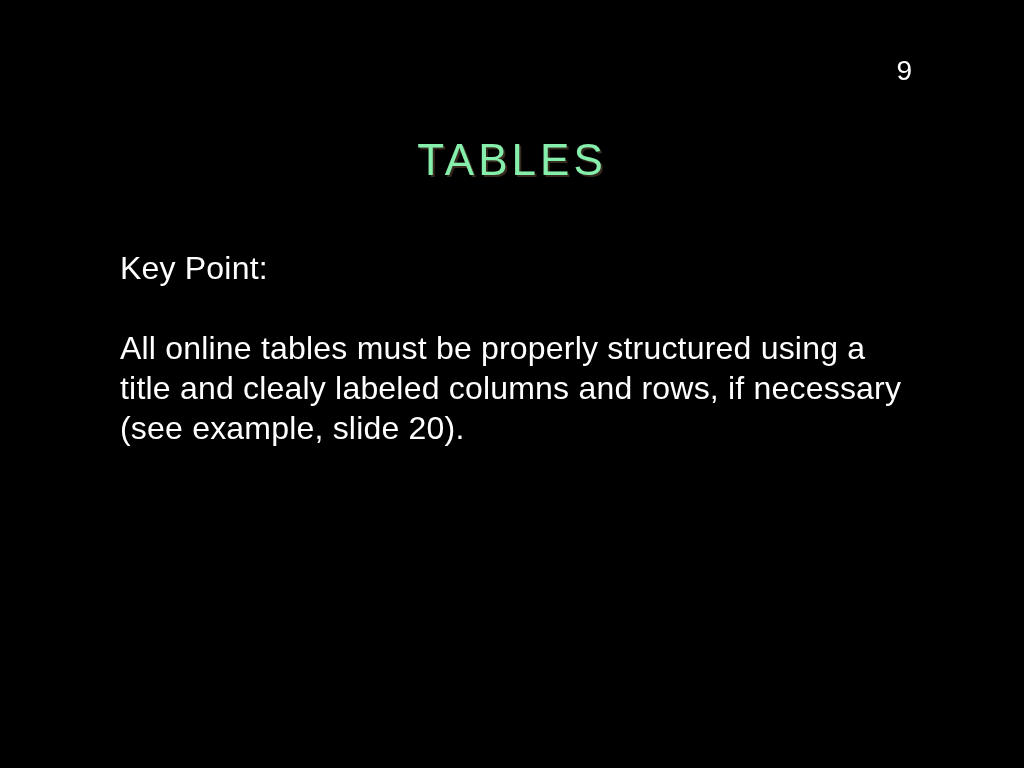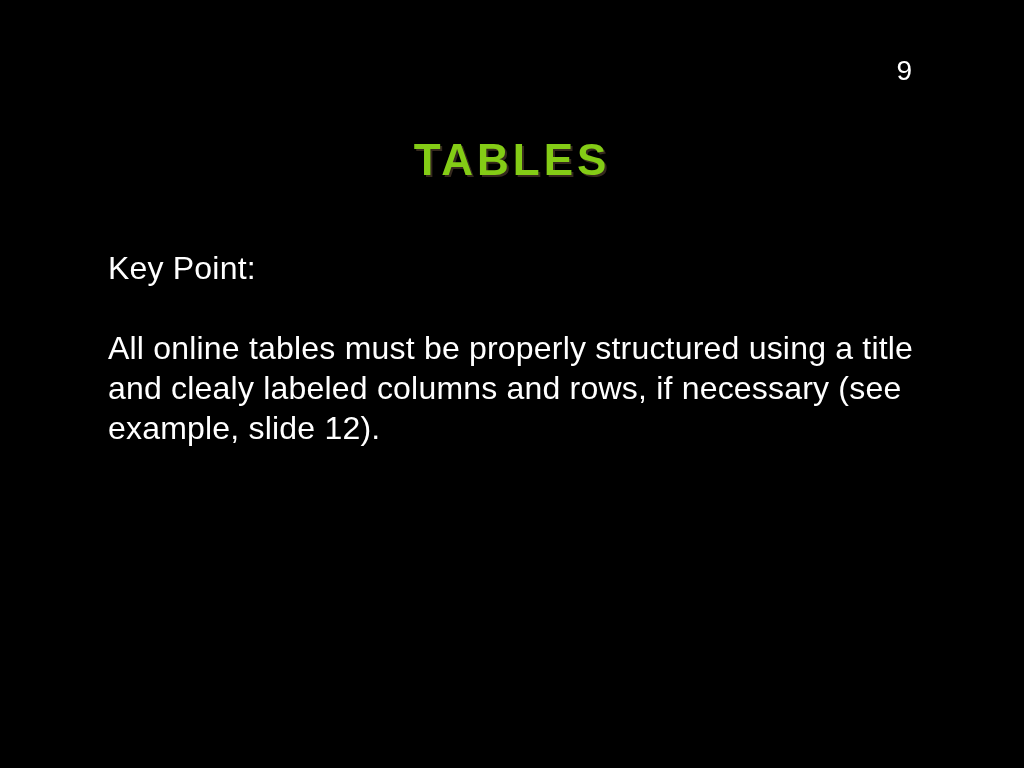--- a/index.html
+++ b/index.html
@@ -24,29 +24,29 @@
       font-weight: 400;
       color: #ffffff;
     }
     .title {
       position: absolute;
       top: 135px;
       left: 0;
       width: 100%;
       text-align: center;
       font-size: 44px;
-      font-weight: 700;
+      font-weight: 400;
       letter-spacing: 4px;
-      color: #84cc16;
+      color: #86efac;
       text-shadow: 2px 2px 0px rgba(90, 70, 50, 0.6);
     }
     .content {
       position: absolute;
       top: 248px;
-      left: 108px;
+      left: 120px;
       right: 100px;
       color: #ffffff;
       font-size: 32px;
       font-weight: 300;
       line-height: 1.25;
       letter-spacing: 0.2px;
     }
     .key-point-label {
       display: block;
       margin-bottom: 40px;
@@ -60,14 +60,14 @@
   </style>
 </head>
 <body>
 
 <div class="slide-number">9</div>
 
 <div class="title">TABLES</div>
 
 <div class="content">
   <span class="key-point-label">Key Point:</span>
-  <span class="body-text"><span>All online tables </span><span class="underline">must</span><span> be properly structured using a title and clealy labeled columns and rows, if necessary (see example, slide 12).</span></span>
+  <span class="body-text"><span>All online tables </span><span class="underline">must</span><span> be properly structured using a title and clealy labeled columns and rows, if necessary (see example, slide 20).</span></span>
 </div>
 
 </body></html>

